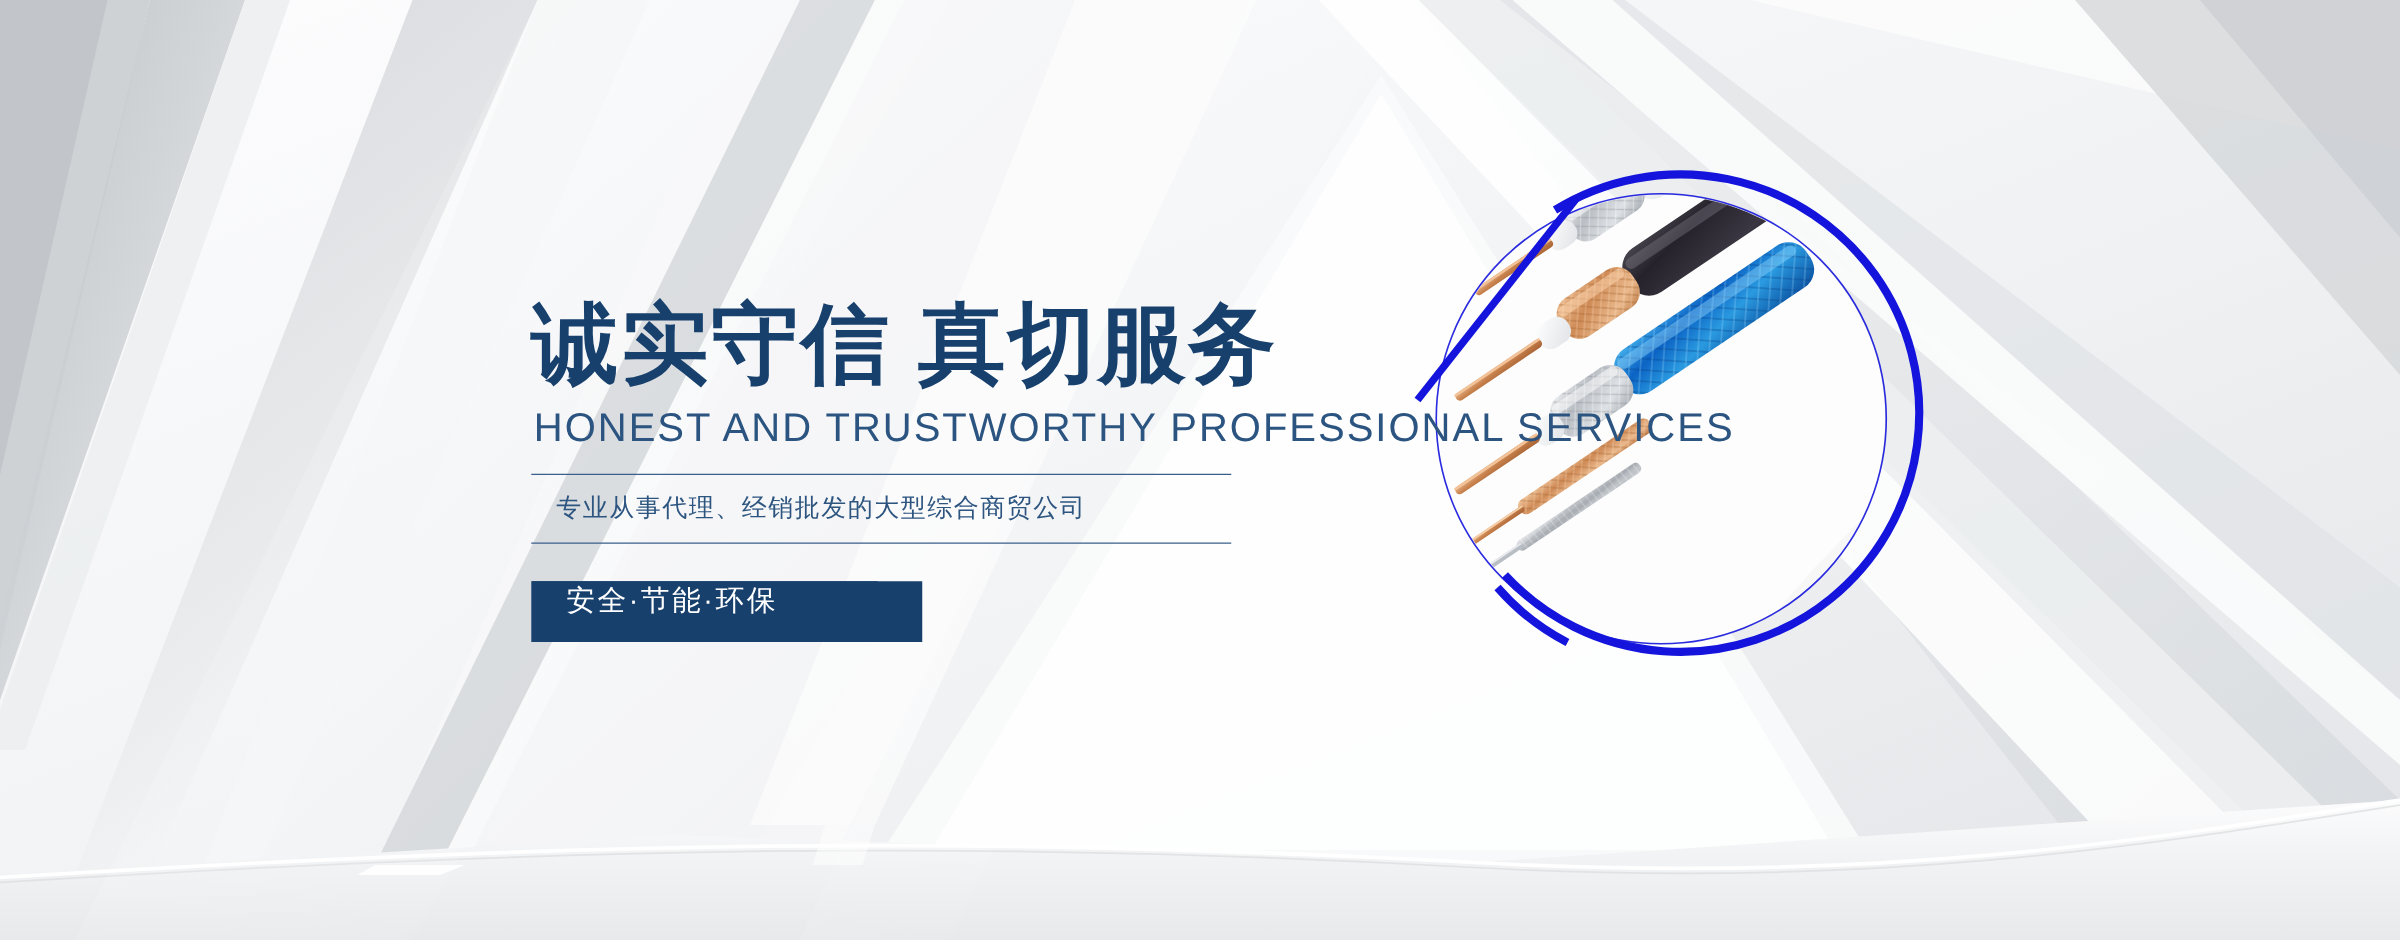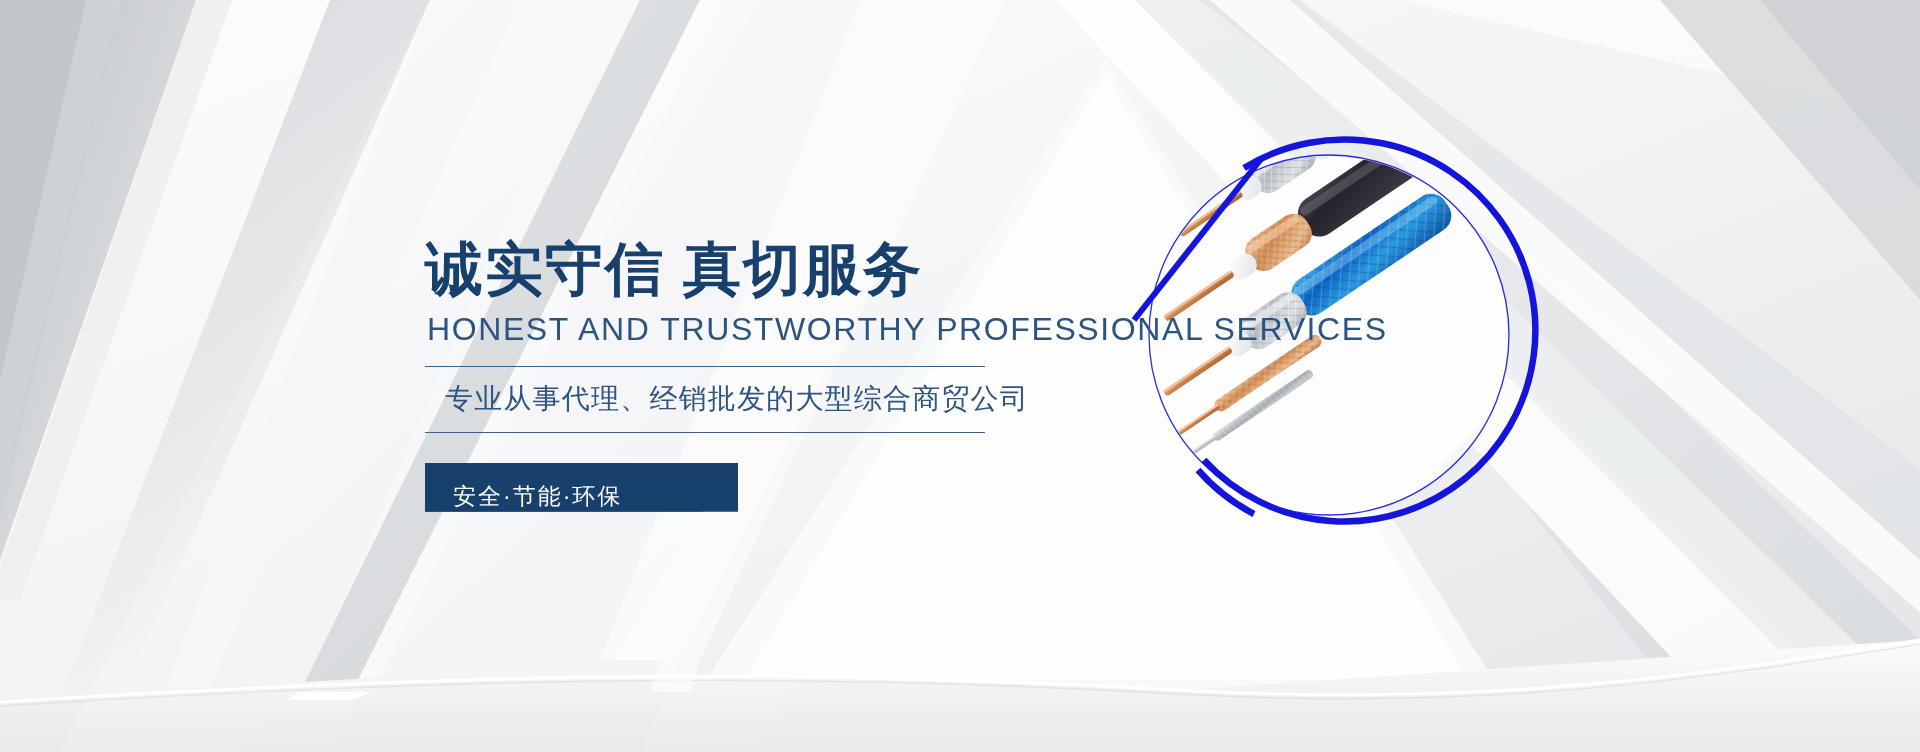--- a/index.html
+++ b/index.html
@@ -17,21 +17,21 @@
   
   .bg-layer{position:absolute;inset:0;overflow:hidden;pointer-events:none;}
   .bg-layer svg{display:block;width:1920px;height:752px;}
 
   
   .text-block{
     position:absolute;left:425px;top:238px;width:640px;
   }
   .headline{
     margin:0;
-    font-size:58px;
+    font-size:70px;
     line-height:1.08;
     font-weight:bold;
     letter-spacing:2px;
     color:#17406d;
     white-space:nowrap;
     font-family:"Liberation Sans","DejaVu Sans",sans-serif;
   }
   .subhead{
     margin:10px 0 0 2px;
     font-size:32px;
@@ -42,37 +42,37 @@
   }
   .rule-box{
     margin-top:18px;
     width:560px;
     border-top:1.4px solid #3a5f8a;
     border-bottom:1.4px solid #3a5f8a;
     padding:13px 0 14px 0;
   }
   .tagline{
     margin:0 0 0 20px;
-    font-size:28px;
+    font-size:20px;
     letter-spacing:1.2px;
     color:#2d5580;
     white-space:nowrap;
   }
   .ribbon{
     position:relative;margin-top:30px;
     width:313px;height:49px;
     background:#17406d;
     display:flex;align-items:center;
     clip-path:polygon(0 0,100% 0,100% 100%,0 100%,0 0);
     -webkit-clip-path:polygon(0 0, 100% 0, 100% 100%, 0 100%);
   }
   .ribbon-inner{
     width:278px;height:49px;background:#17406d;
     clip-path:polygon(0 0, 100% 0, 88% 50%, 100% 100%, 0 100%);
-    display:flex;align-items:flex-end;
+    display:flex;align-items:flex-start;
   }
   .ribbon-text{
     color:#ffffff;font-size:23px;letter-spacing:2px;
     margin-left:28px;white-space:nowrap;
   }
 
   
   .medallion{
     position:absolute;left:1144px;top:150px;width:370px;height:370px;
   }

